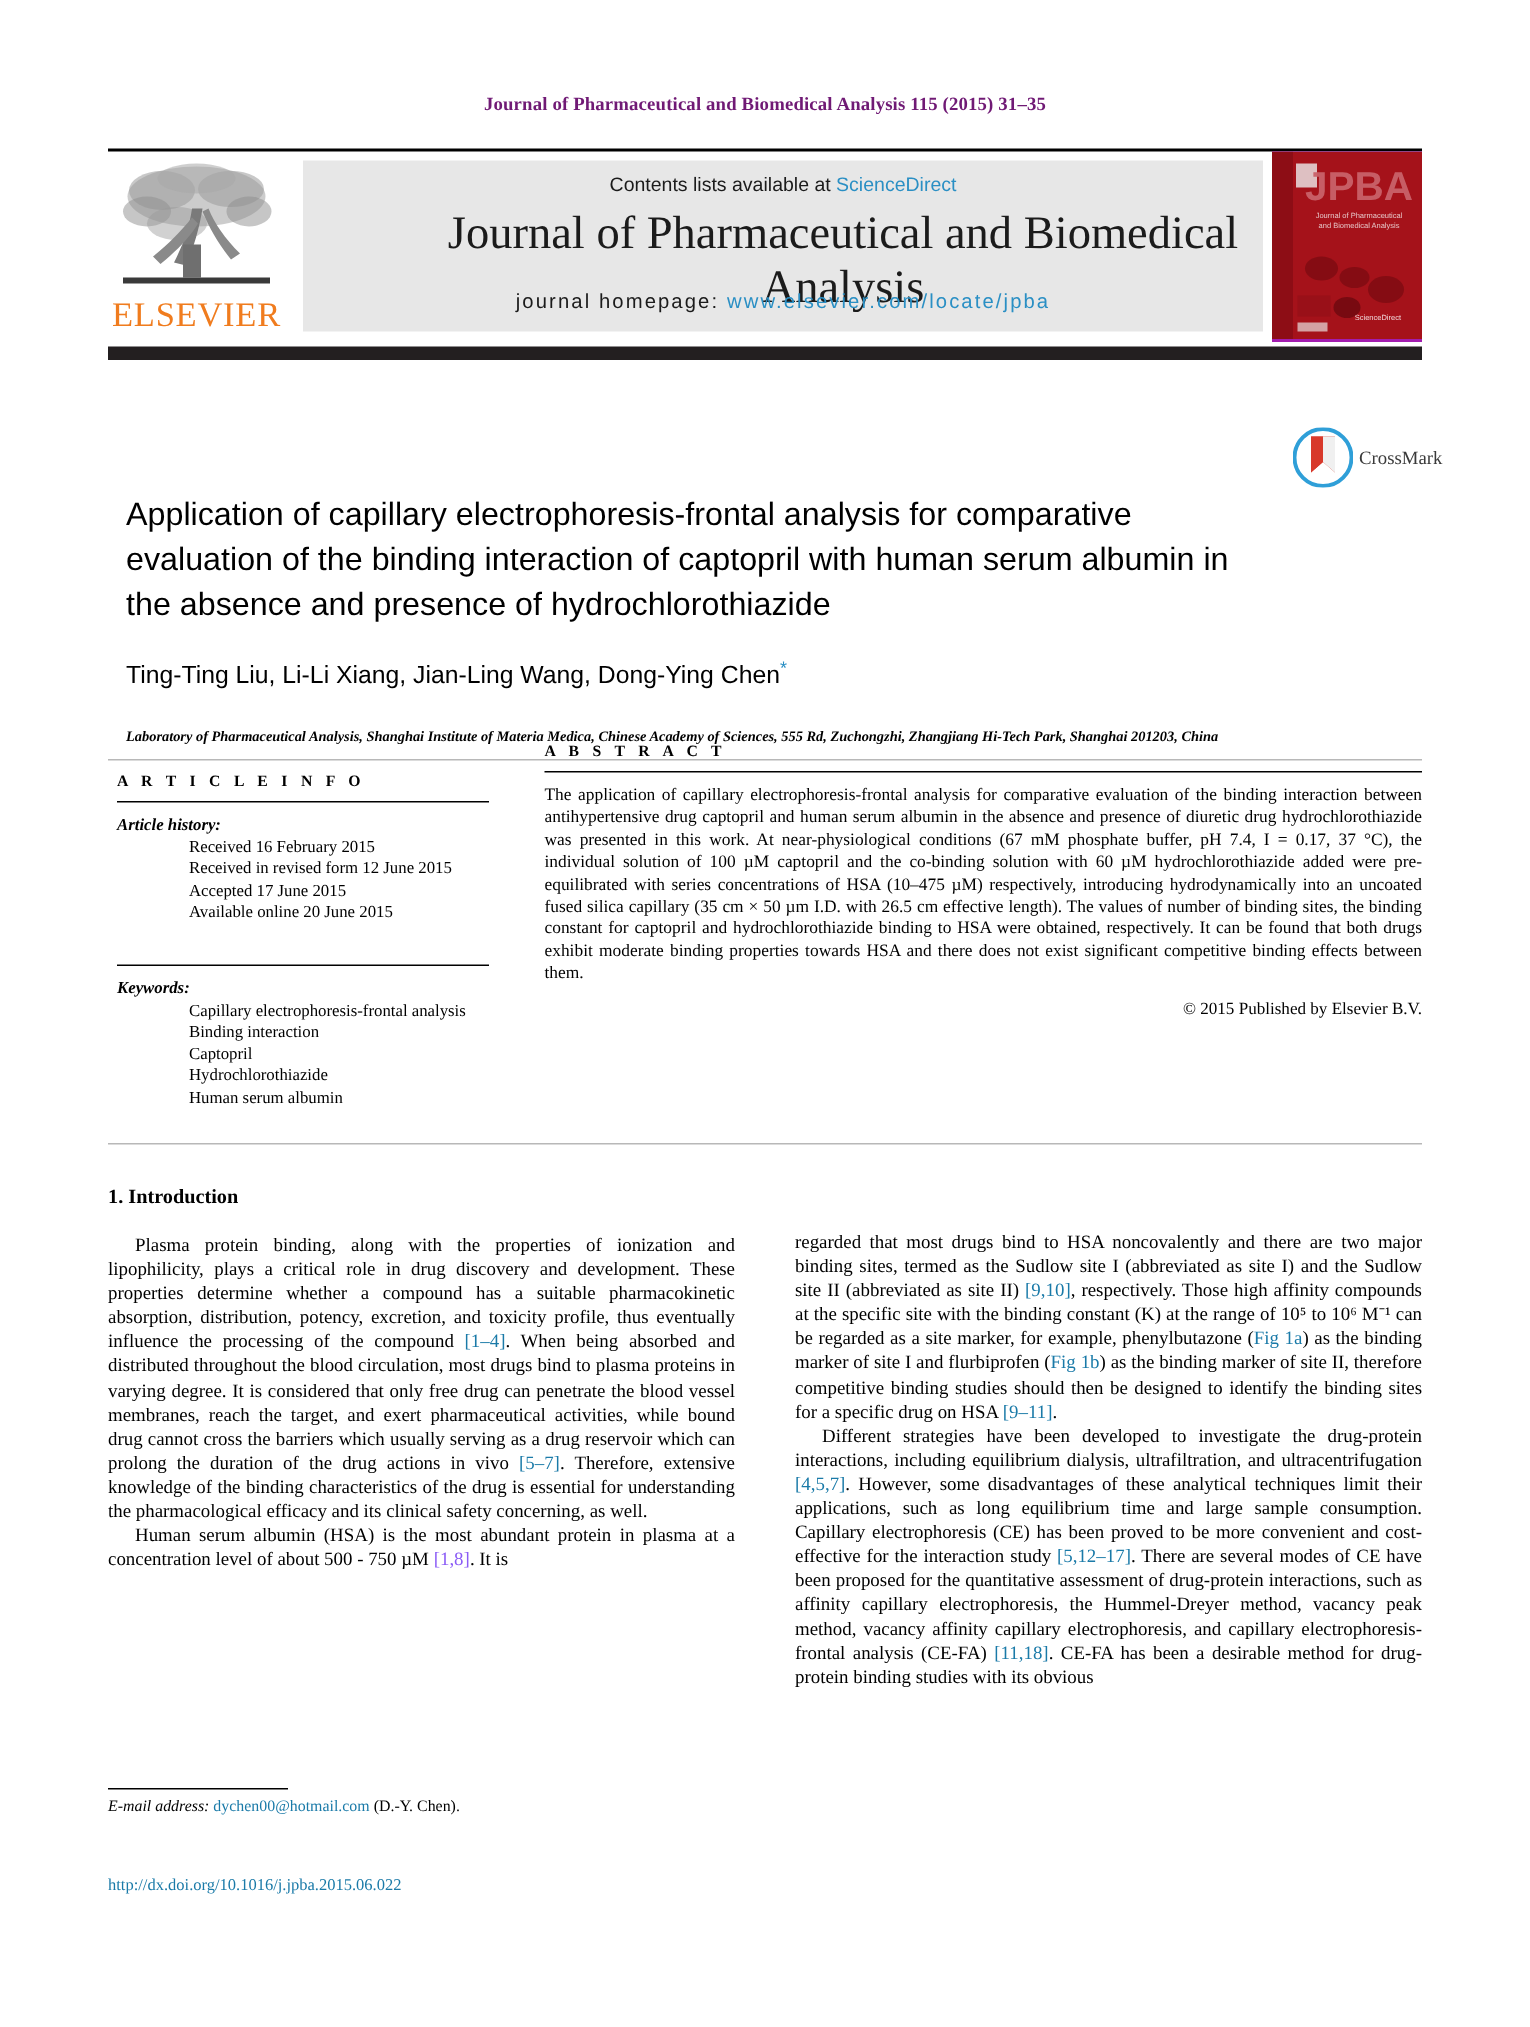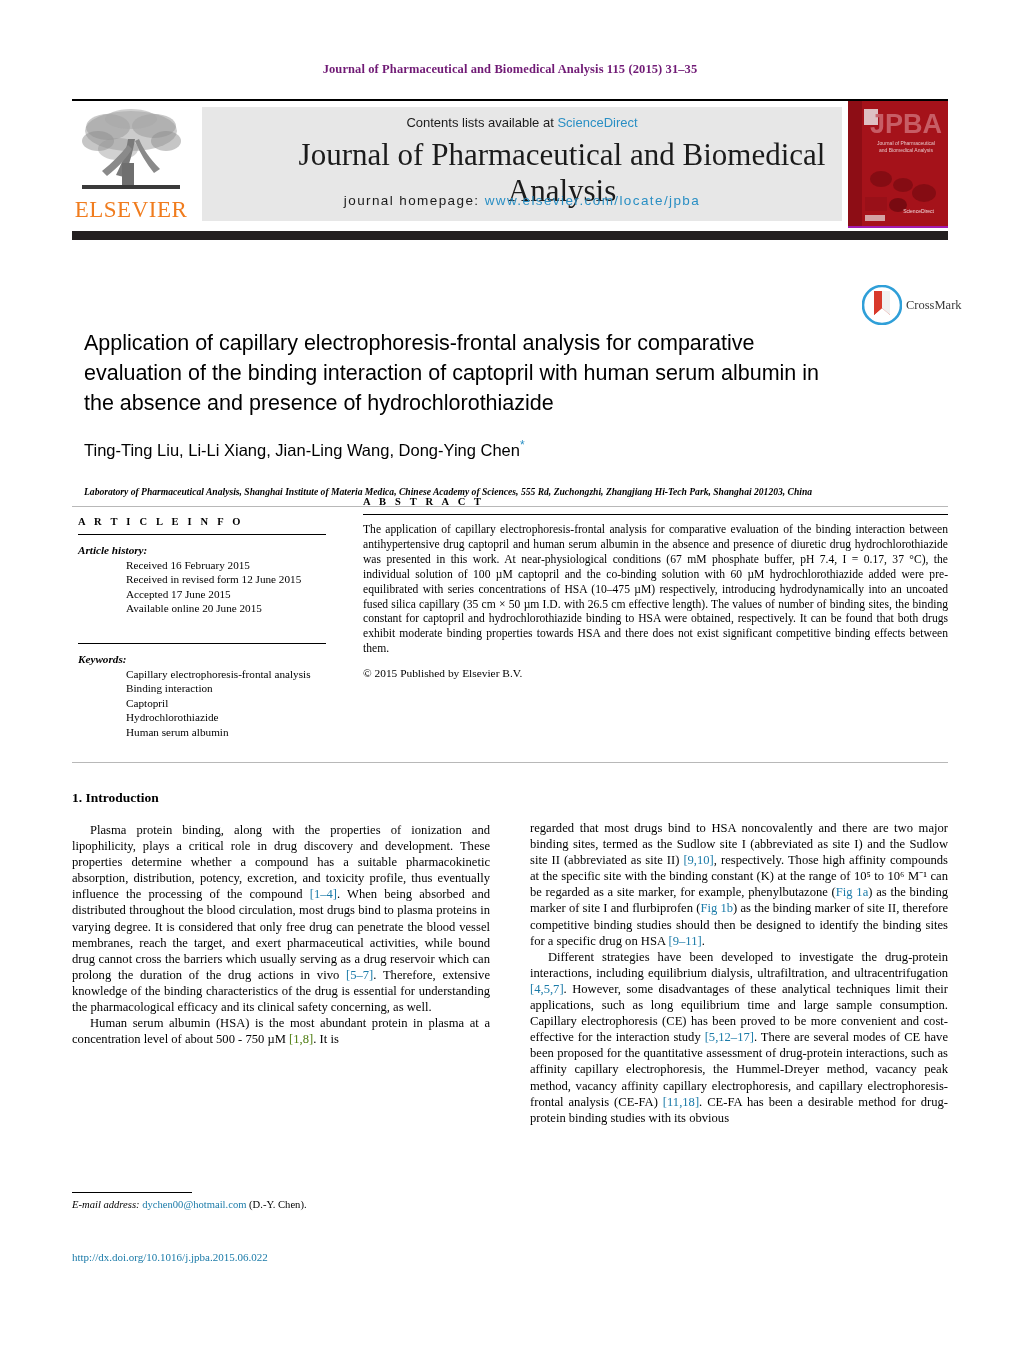--- a/index.html
+++ b/index.html
@@ -238,21 +238,21 @@
   .abstract-body {
     font-family: "Liberation Serif", serif;
     font-size: 11.6px;
     line-height: 14.9px;
     text-align: justify;
     color: #000;
   }
   .copyright {
     font-family: "Liberation Serif", serif;
     font-size: 11.4px;
-    text-align: left;
+    text-align: right;
     margin-top: 10px;
   }
   .band-rule-bottom {
     position: absolute;
     left: 72px; top: 762px;
     width: 876px;
     height: 1px;
     background: #b8b8b8;
   }
 
@@ -418,21 +418,21 @@
     <div class="thin-rule"></div>
     <div class="abstract-body">The application of capillary electrophoresis-frontal analysis for comparative evaluation of the binding interaction between antihypertensive drug captopril and human serum albumin in the absence and presence of diuretic drug hydrochlorothiazide was presented in this work. At near-physiological conditions (67 mM phosphate buffer, pH 7.4, I = 0.17, 37 °C), the individual solution of 100 µM captopril and the co-binding solution with 60 µM hydrochlorothiazide added were pre-equilibrated with series concentrations of HSA (10–475 µM) respectively, introducing hydrodynamically into an uncoated fused silica capillary (35 cm × 50 µm I.D. with 26.5 cm effective length). The values of number of binding sites, the binding constant for captopril and hydrochlorothiazide binding to HSA were obtained, respectively. It can be found that both drugs exhibit moderate binding properties towards HSA and there does not exist significant competitive binding effects between them.</div>
     <div class="copyright">© 2015 Published by Elsevier B.V.</div>
   </div>
 
   <div class="band-rule-bottom"></div>
 
   <div class="col-left">
     <div class="sect-title">1.  Introduction</div>
     <p class="body-p">Plasma protein binding, along with the properties of ionization and lipophilicity, plays a critical role in drug discovery and development. These properties determine whether a compound has a suitable pharmacokinetic absorption, distribution, potency, excretion, and toxicity profile, thus eventually influence the processing of the compound <span style="color:#1a7aa8">[1–4]</span>. When being absorbed and distributed throughout the blood circulation, most drugs bind to plasma proteins in varying degree. It is considered that only free drug can penetrate the blood vessel membranes, reach the target, and exert pharmaceutical activities, while bound drug cannot cross the barriers which usually serving as a drug reservoir which can prolong the duration of the drug actions in vivo <span style="color:#1a7aa8">[5–7]</span>. Therefore, extensive knowledge of the binding characteristics of the drug is essential for understanding the pharmacological efficacy and its clinical safety concerning, as well.</p>
-    <p class="body-p">Human serum albumin (HSA) is the most abundant protein in plasma at a concentration level of about 500 - 750 µM <span style="color:#4d7c0f">[1,8]</span>. It is</p>
+    <p class="body-p">Human serum albumin (HSA) is the most abundant protein in plasma at a concentration level of about 500 - 750 µM <span style="color:#8b5cf6">[1,8]</span>. It is</p>
   </div>
 
   <div class="col-right">
     <p class="body-p cont">regarded that most drugs bind to HSA noncovalently and there are two major binding sites, termed as the Sudlow site I (abbreviated as site I) and the Sudlow site II (abbreviated as site II) <span style="color:#1a7aa8">[9,10]</span>, respectively. Those high affinity compounds at the specific site with the binding constant (K) at the range of 10⁵ to 10⁶ M⁻¹ can be regarded as a site marker, for example, phenylbutazone (<span style="color:#1a7aa8">Fig 1a</span>) as the binding marker of site I and flurbiprofen (<span style="color:#1a7aa8">Fig 1b</span>) as the binding marker of site II, therefore competitive binding studies should then be designed to identify the binding sites for a specific drug on HSA <span style="color:#1a7aa8">[9–11]</span>.</p>
     <p class="body-p">Different strategies have been developed to investigate the drug-protein interactions, including equilibrium dialysis, ultrafiltration, and ultracentrifugation <span style="color:#1a7aa8">[4,5,7]</span>. However, some disadvantages of these analytical techniques limit their applications, such as long equilibrium time and large sample consumption. Capillary electrophoresis (CE) has been proved to be more convenient and cost-effective for the interaction study <span style="color:#1a7aa8">[5,12–17]</span>. There are several modes of CE have been proposed for the quantitative assessment of drug-protein interactions, such as affinity capillary electrophoresis, the Hummel-Dreyer method, vacancy peak method, vacancy affinity capillary electrophoresis, and capillary electrophoresis-frontal analysis (CE-FA) <span style="color:#1a7aa8">[11,18]</span>. CE-FA has been a desirable method for drug-protein binding studies with its obvious</p>
   </div>
 
   <div class="foot-rule"></div>
   <div class="footnote">
     <div>

